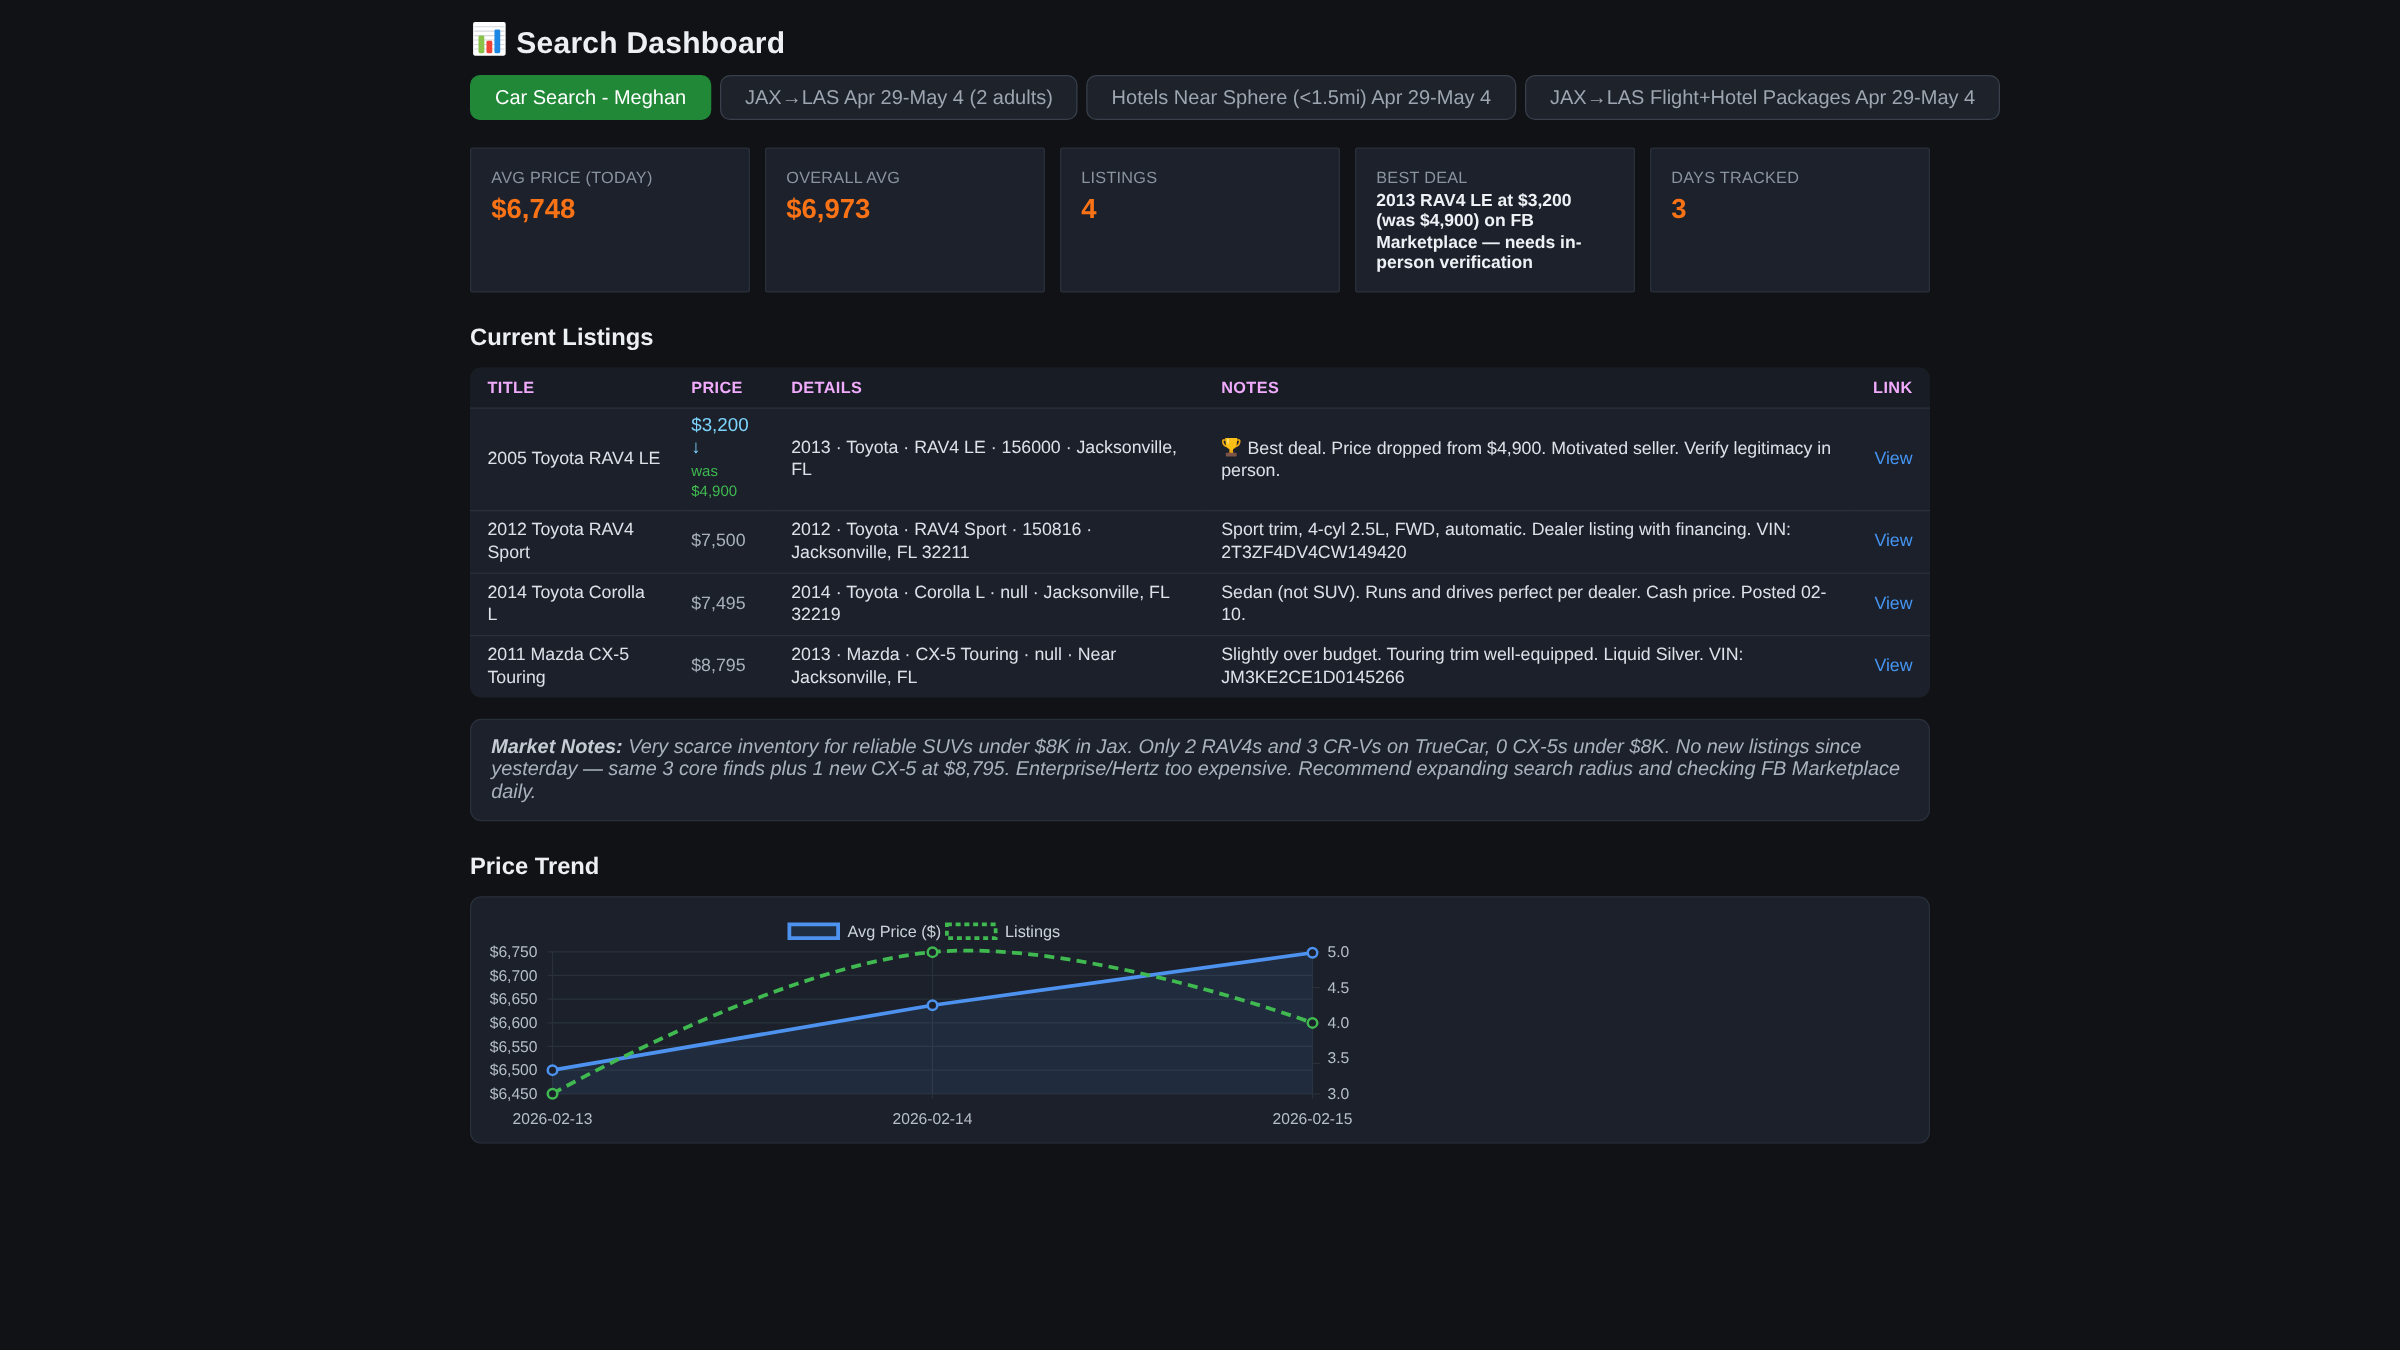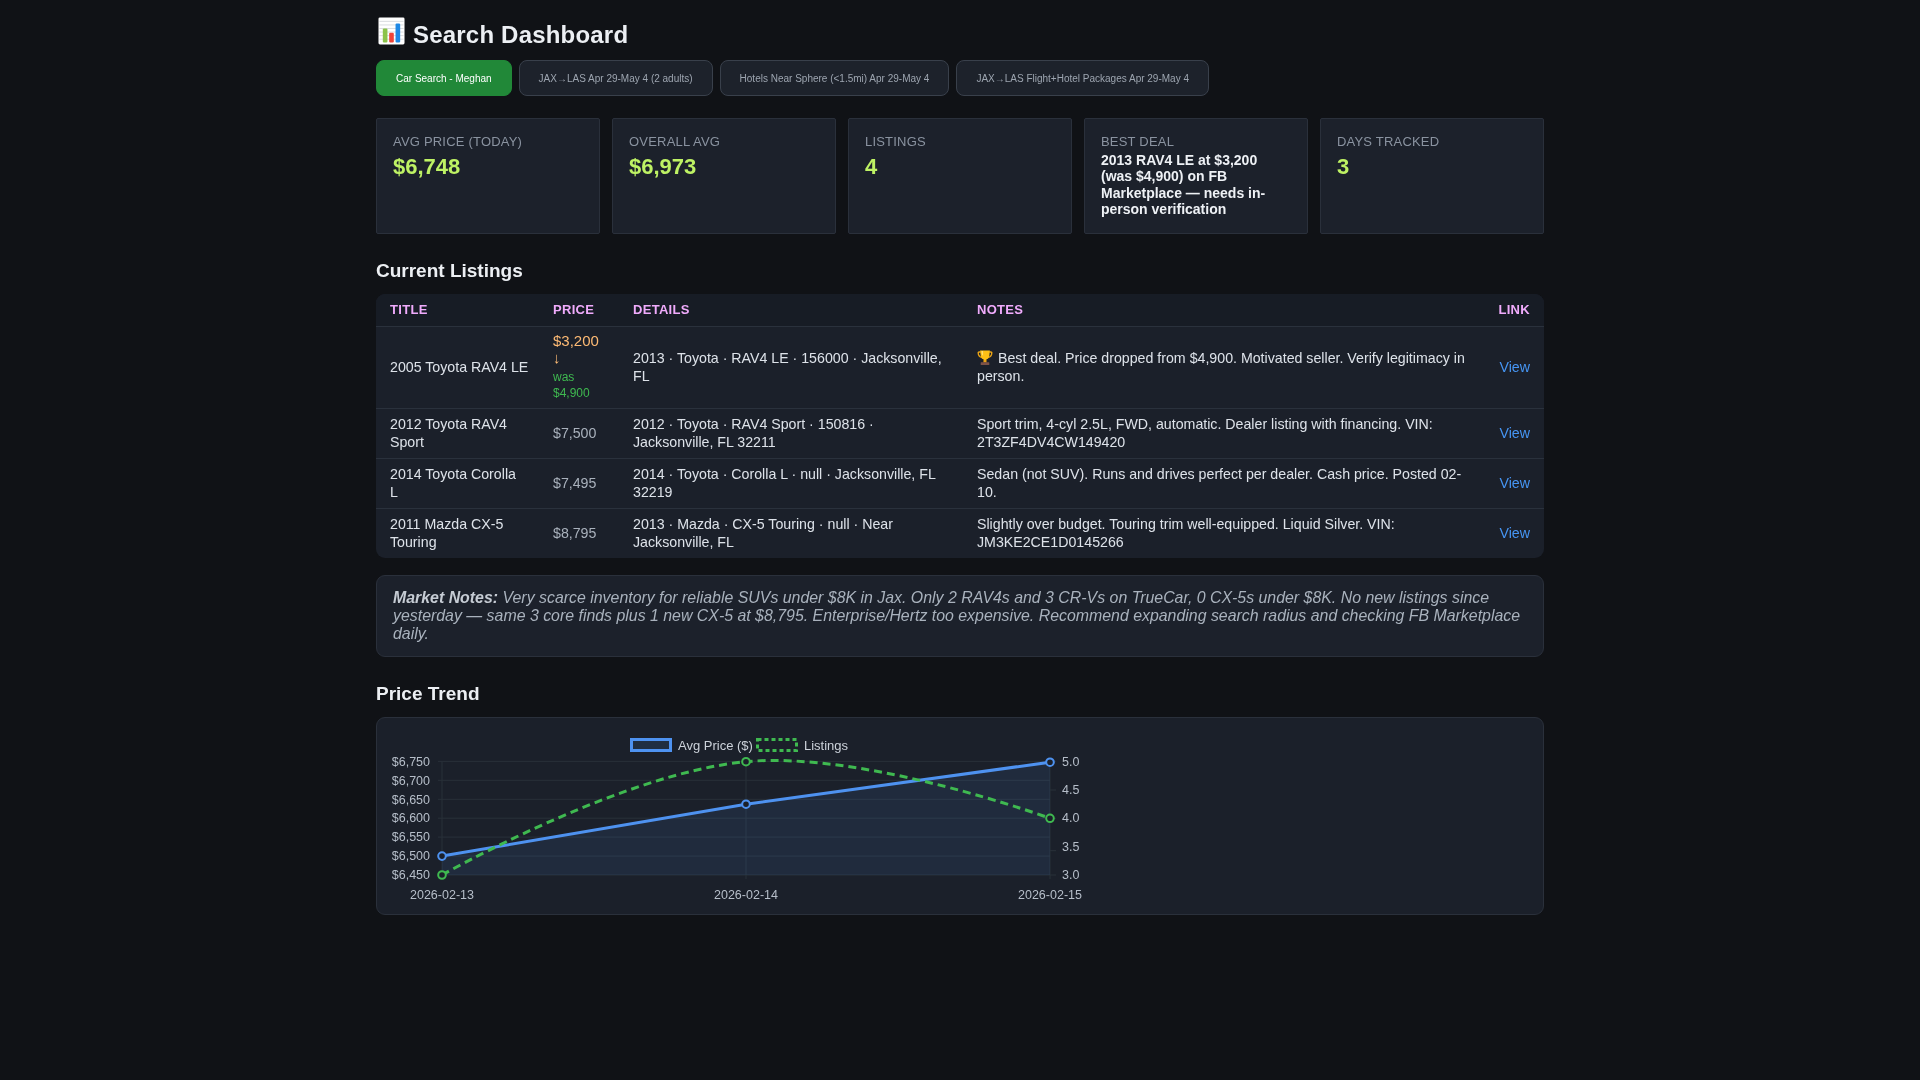--- a/index.html
+++ b/index.html
@@ -11,53 +11,53 @@
   padding-top: 12px;
 }
 .wrap { width: 1168px; margin: 0 auto; }
 h1 {
   font-size: 24px; font-weight: bold; color: #eceff3; letter-spacing: 0.2px;
   line-height: 32px; margin-bottom: 15px;
   display: flex; align-items: center; gap: 8px;
 }
 .tabs { display: flex; gap: 7px; margin-bottom: 22px; }
 .tab {
-  font-size: 10px; line-height: 17px; padding: 8.5px 19px;
+  font-size: 16px; line-height: 17px; padding: 8.5px 19px;
   border-radius: 8px; border: 1px solid #39404b;
   background: #1d222b; color: #9da5b0; white-space: nowrap;
 }
 .tab.active { background: #218838; border-color: #218838; color: #fff; }
 .cards { display: grid; grid-template-columns: repeat(5, 1fr); gap: 12px; margin-bottom: 24px; }
 .card {
   background: #1c212b; border: 1px solid #2a303b; border-radius: 2px;
   padding: 15px 16px; min-height: 116px;
 }
 .card .lbl { font-size: 13px; color: #8a93a0; letter-spacing: 0.2px; margin-bottom: 3px; }
-.card .val { font-size: 22px; font-weight: bold; color: #bef264; line-height: 30px; }
+.card .val { font-size: 22px; font-weight: bold; color: #f97316; line-height: 30px; }
 .card .deal { font-size: 14px; font-weight: bold; color: #eef1f5; line-height: 16.3px; margin-top: 3px; }
 h2 { font-size: 19px; font-weight: bold; color: #eceff3; line-height: 25px; margin: 24px 0 11px 0; }
 table {
   width: 1168px; border-collapse: collapse; table-layout: fixed;
   background: #1b202a; border-radius: 9px; overflow: hidden;
   font-size: 14.2px;
 }
 col.c1 { width: 170px; } col.c2 { width: 73px; } col.c3 { width: 344px; } col.c4 { width: 518px; } col.c5 { width: 63px; }
 th {
   font-size: 13px; color: #f0abfc; text-align: left; font-weight: bold;
   letter-spacing: 0.3px; padding: 0 14px; height: 32px;
   background: #171c25; white-space: nowrap;
 }
 td {
   padding: 6.5px 14px; vertical-align: middle; color: #dde2e9;
   border-top: 1px solid #2a313c; line-height: 18px;
 }
 th.link, td.link { text-align: right; }
 th:nth-child(2), td:nth-child(2) { padding-left: 7px; }
 td.link a { color: #4695f3; text-decoration: none; }
-.pg { color: #fdba74; font-size: 15px; line-height: 16.5px; }
+.pg { color: #7dd3fc; font-size: 15px; line-height: 16.5px; }
 .was { color: #3fb950; font-size: 12px; line-height: 16px; margin-top: 3px; }
 td.price { color: #a9b1bc; }
 .notes-box {
   background: #1c212b; border: 1px solid #2a303b; border-radius: 9px;
   padding: 13px 16px; margin-top: 17px;
   font-style: italic; font-size: 15.9px; line-height: 18px; color: #a9b2bd;
 }
 .notes-box b { color: #c6ccd4; }
 .chart-card {
   background: #1b202a; border: 1px solid #2a303b; border-radius: 9px;

